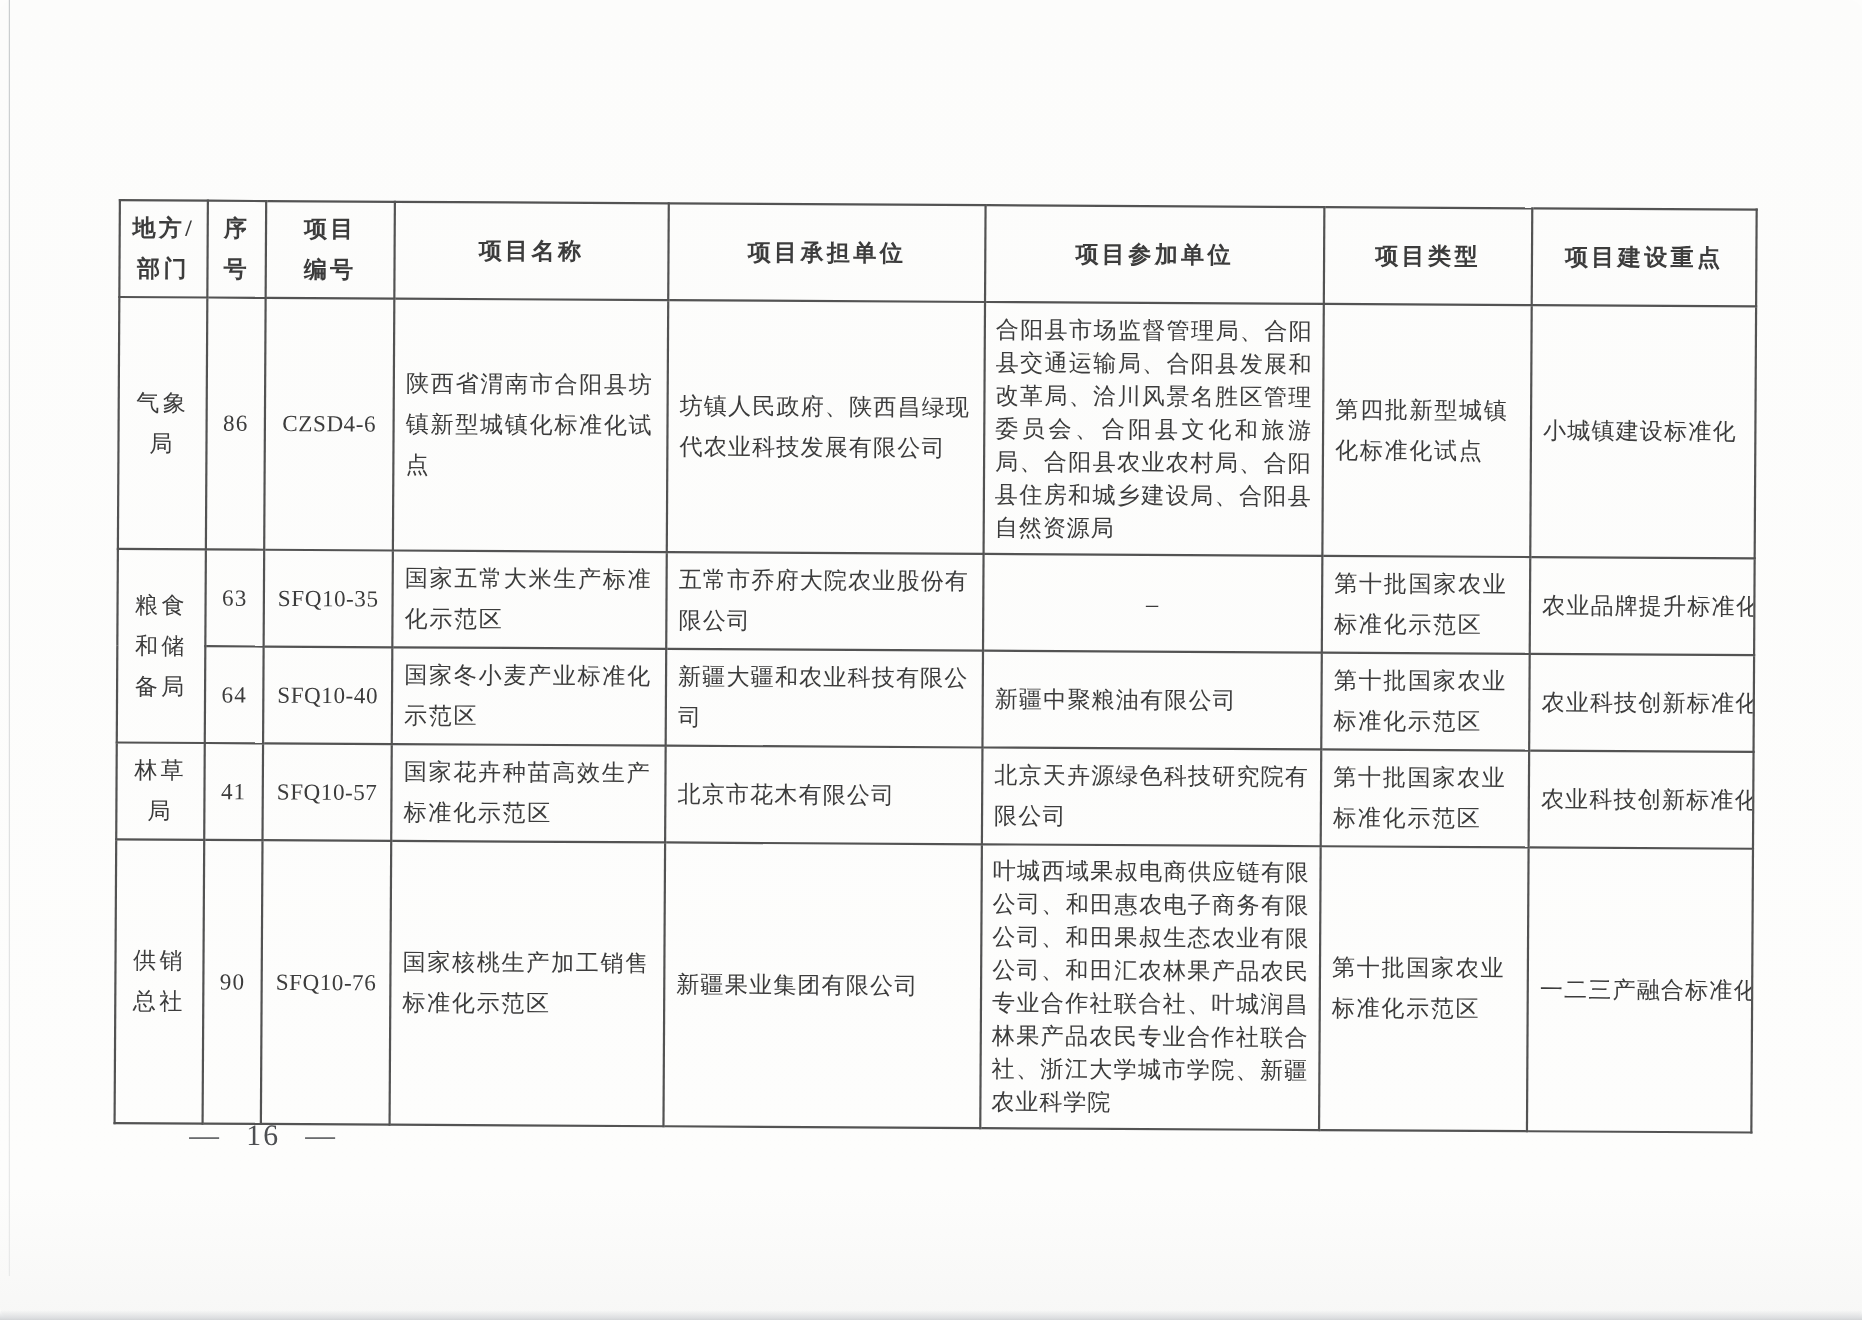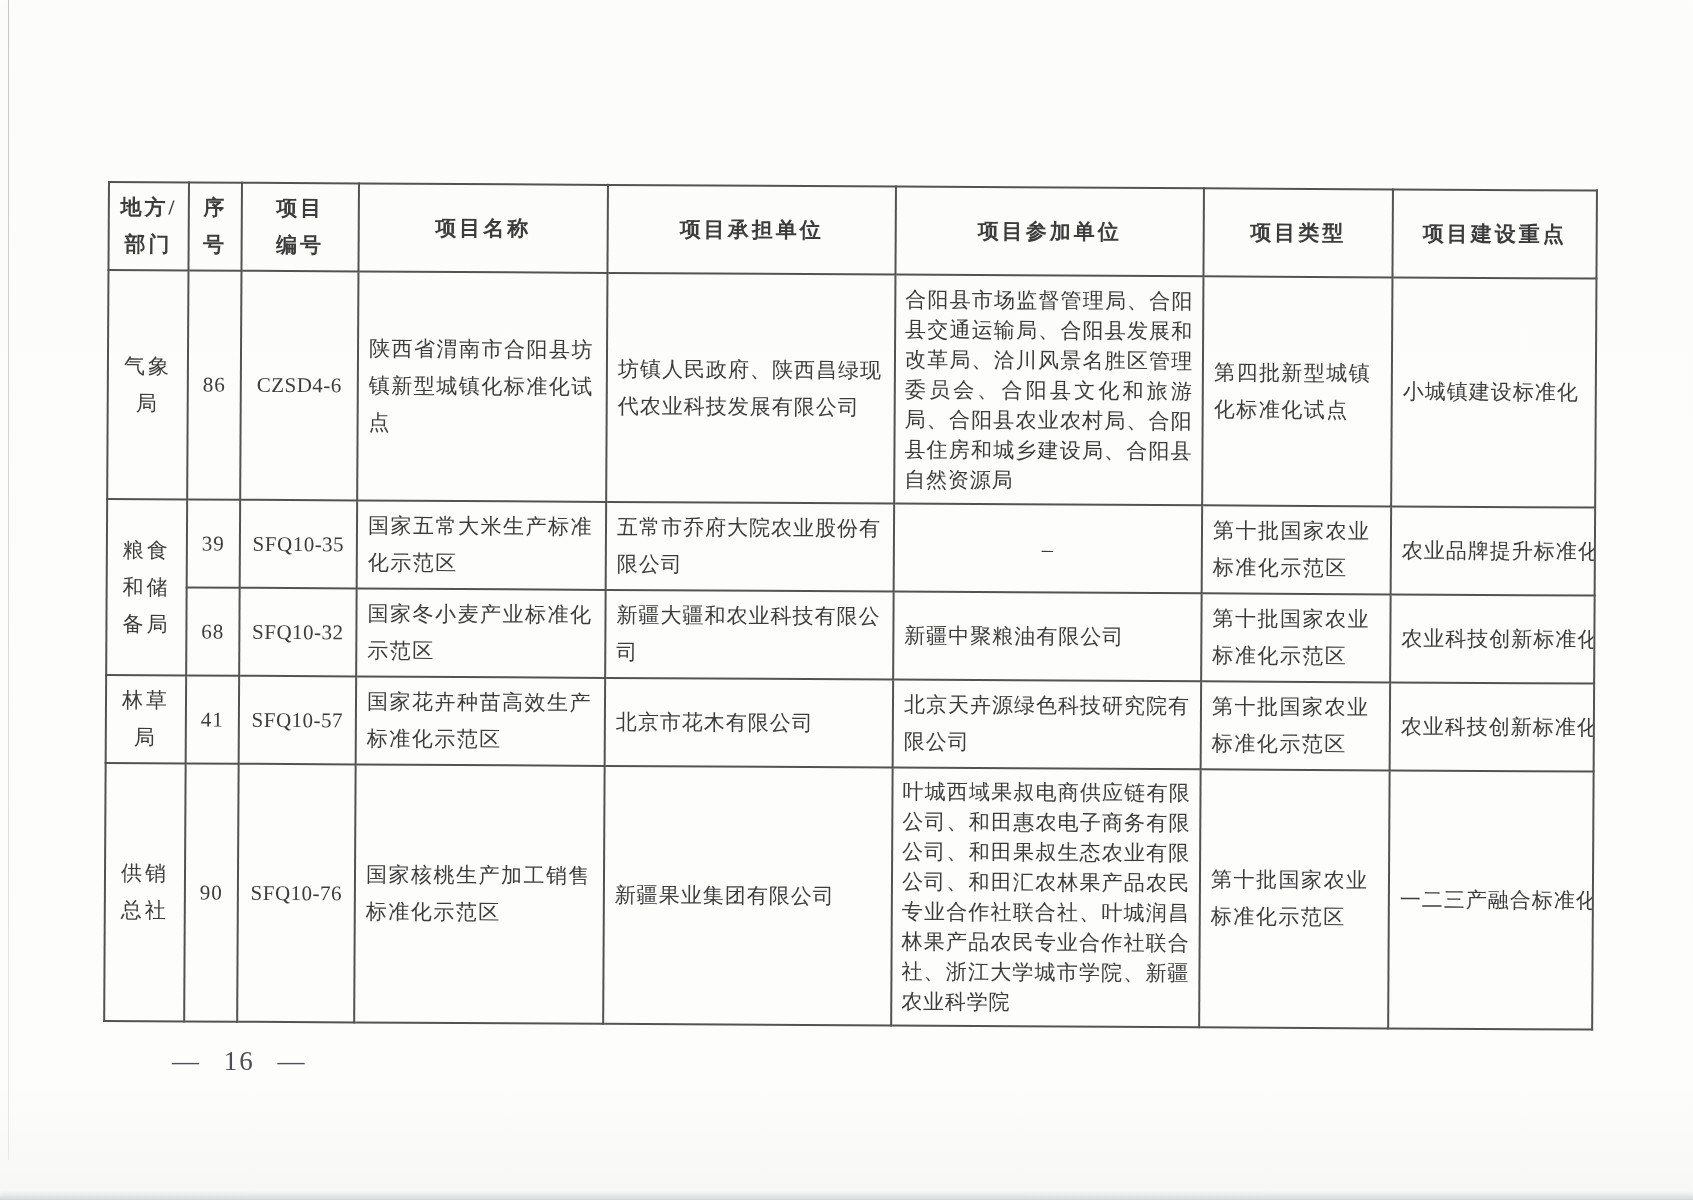--- a/index.html
+++ b/index.html
@@ -115,21 +115,21 @@
   }
   td.c-focus{
     text-align:left;
     letter-spacing:1px;
     font-size:20.5px;
     white-space:nowrap;
     padding:6px 7px;
   }
   .page-number{
     position:absolute;
-    left:172px;top:1046px;
+    left:172px;top:1017px;
     font-size:27px;
     letter-spacing:2px;
     word-spacing:14px;
     color:#4d4f52;
   }
 </style>
 </head>
 <body>
 
 <div class="page">
@@ -171,32 +171,32 @@
         <td class="c-code">CZSD4-6</td>
         <td class="c-name">陕西省渭南市合阳县坊镇新型城镇化标准化试点</td>
         <td class="c-under">坊镇人民政府、陕西昌绿现代农业科技发展有限公司</td>
         <td class="c-part dense">合阳县市场监督管理局、合阳县交通运输局、合阳县发展和改革局、洽川风景名胜区管理委员会、合阳县文化和旅游局、合阳县农业农村局、合阳县住房和城乡建设局、合阳县自然资源局</td>
         <td class="c-type">第四批新型城镇化标准化试点</td>
         <td class="c-focus">小城镇建设标准化</td>
       </tr>
 
       <tr class="r-87">
         <td class="c-dept" rowspan="2">粮食和储备局</td>
-        <td class="c-no">39</td>
+        <td class="c-no">63</td>
         <td class="c-code">SFQ10-35</td>
         <td class="c-name">国家五常大米生产标准化示范区</td>
         <td class="c-under">五常市乔府大院农业股份有限公司</td>
         <td class="c-part dash">–</td>
         <td class="c-type">第十批国家农业标准化示范区</td>
         <td class="c-focus">农业品牌提升标准化</td>
       </tr>
 
       <tr class="r-88">
-        <td class="c-no">68</td>
-        <td class="c-code">SFQ10-32</td>
+        <td class="c-no">64</td>
+        <td class="c-code">SFQ10-40</td>
         <td class="c-name">国家冬小麦产业标准化示范区</td>
         <td class="c-under">新疆大疆和农业科技有限公司</td>
         <td class="c-part">新疆中聚粮油有限公司</td>
         <td class="c-type">第十批国家农业标准化示范区</td>
         <td class="c-focus">农业科技创新标准化</td>
       </tr>
 
       <tr class="r-89">
         <td class="c-dept">林草局</td>
         <td class="c-no">41</td>

